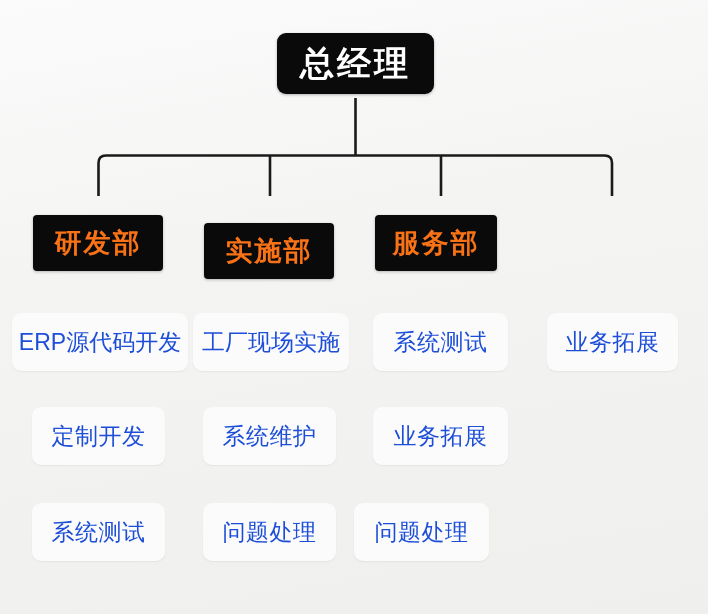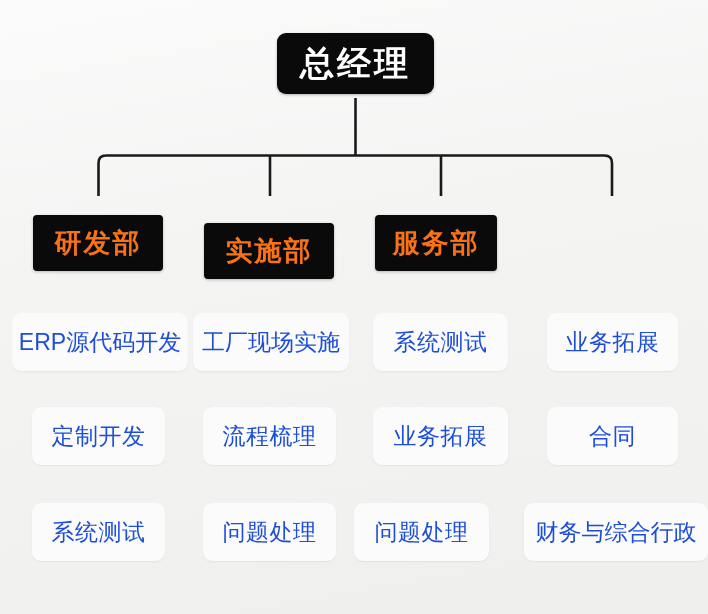--- a/index.html
+++ b/index.html
@@ -103,29 +103,27 @@
 
 
   <div class="node task tight" style="left:12px; top:313px; width:176px; height:58px;">ERP源代码开发</div>
 
   <div class="node task" style="left:32px; top:407px; width:133px; height:58px;">定制开发</div>
 
   <div class="node task" style="left:32px; top:503px; width:133px; height:58px;text-align:center;">系统测试</div>
 
   <div class="node task tight" style="left:193px; top:313px; width:156px; height:58px;">工厂现场实施</div>
 
-  <div class="node task" style="left:203px; top:407px; width:133px; height:58px;">流程梳理</div>
+  <div class="node task" style="left:203px; top:407px; width:133px; height:58px;">系统维护</div>
 
   <div class="node task" style="left:203px; top:503px; width:133px; height:58px;">问题处理</div>
 
   <div class="node task" style="left:373px; top:313px; width:135px; height:58px;">系统测试</div>
 
   <div class="node task" style="left:373px; top:407px; width:135px; height:58px;">业务拓展</div>
 
   <div class="node task" style="left:354px; top:503px; width:135px; height:58px;">问题处理</div>
 
   <div class="node task" style="left:547px; top:313px; width:131px; height:58px;">业务拓展</div>
 
-  <div class="node task" style="left:547px; top:407px; width:131px; height:58px;">合同</div>
 
-  <div class="node task tight" style="left:524px; top:503px; width:184px; height:58px;">财务与综合行政</div>
 
 </div>
 
 </body></html>

